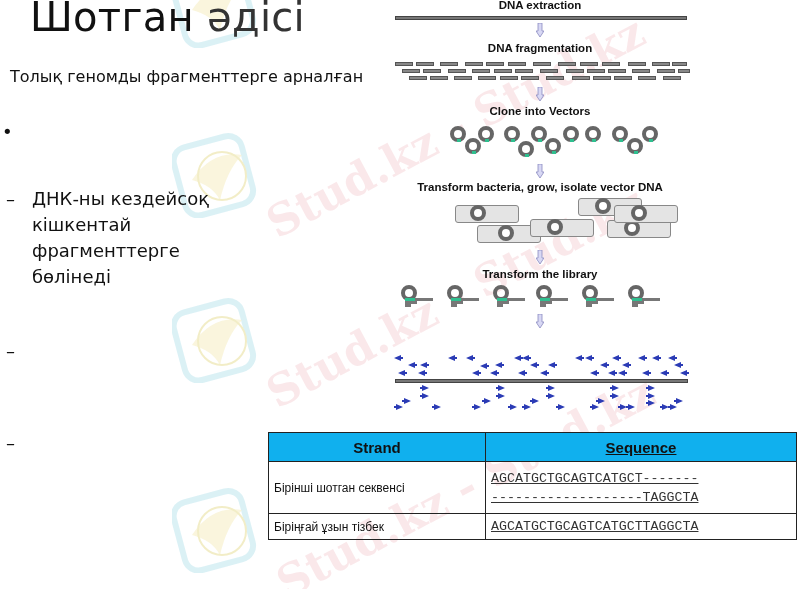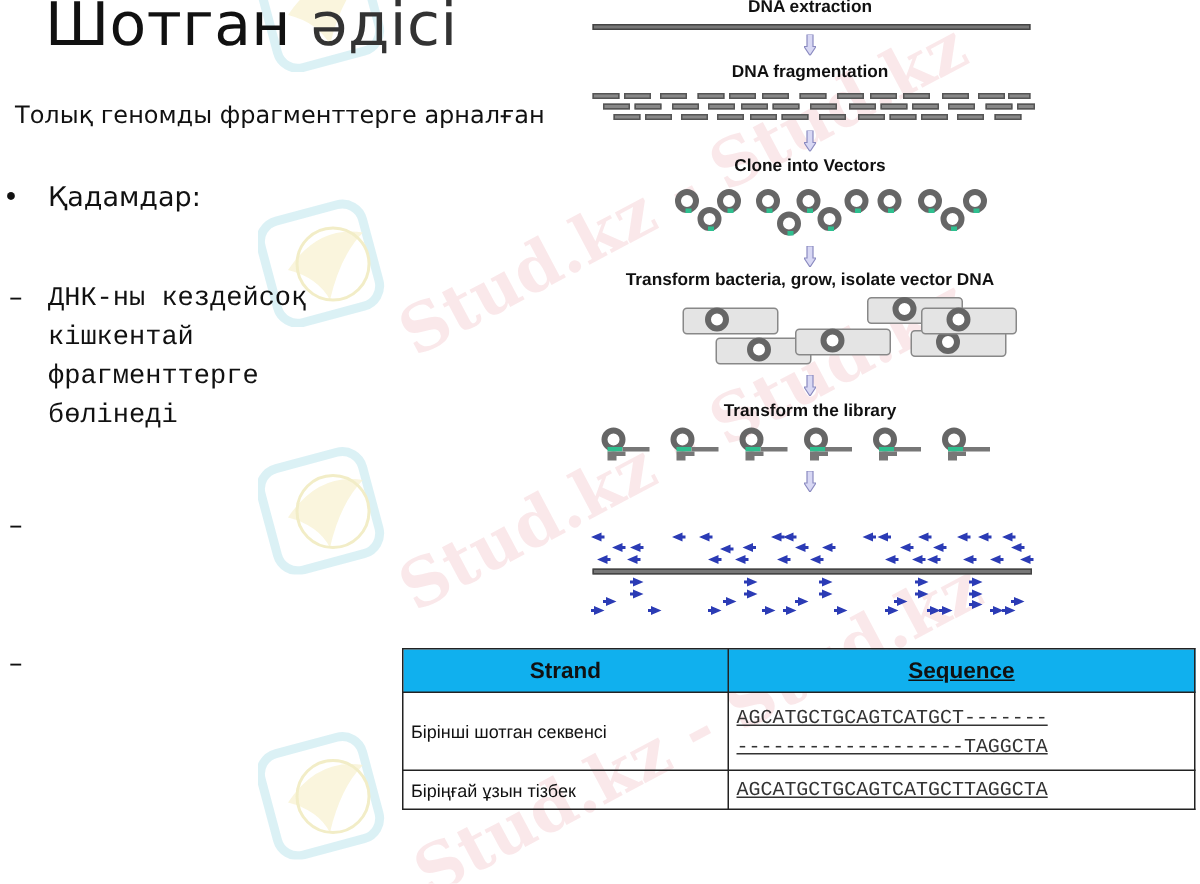--- a/index.html
+++ b/index.html
@@ -14,21 +14,21 @@
     position: absolute; font-family: "DejaVu Serif", "Liberation Serif", serif; font-weight: bold;
     font-size: 44px; color: rgba(220,80,90,0.13); transform: rotate(-28deg); transform-origin: left center;
     white-space: nowrap; pointer-events: none;
   }
   .title { left: 30px; top: -6px; font-size: 40px; font-weight: normal; color: #111; letter-spacing: 0.3px; }
   .subtitle { left: 10px; top: 67px; font-size: 16px; }
   .bullet { left: 0px; top: 121px; font-size: 18px; display: flex; }
   .bullet .mark { width: 30px; text-align: left; padding-left: 2px; }
   .dash-item { left: 0; font-size: 18px; display: flex; line-height: 26px; }
   .dash-item .mark { width: 32px; padding-left: 6px; box-sizing: border-box; }
-  .dash-item .txt { width: 215px; font-family: Liberation Mono, monospace; }
+  .dash-item .txt { width: 215px; }
 
   
   .diag { left: 380px; top: 0; width: 320px; height: 410px; text-decoration: underline; }
   .step-label { position: absolute; font-family: "Liberation Sans", sans-serif; font-weight: bold; font-size: 11.5px; color: #111; white-space: nowrap; transform: translateX(-50%); }
   .arrow-down { position: absolute; width: 8px; height: 14px; transform: translateX(-50%); }
   .bar { position: absolute; background: #777; border: 1px solid #444; box-sizing: border-box; }
   .frag { position: absolute; height: 4px; background: #888; border: 1px solid #555; box-sizing: border-box; }
   .ring { position: absolute; width: 16px; height: 16px; border-radius: 50%; border: 4px solid #666; box-sizing: border-box; background: #fff; }
   .ring .ins { position: absolute; bottom: -4px; left: 3px; width: 4px; height: 3px; background: #2fbf8f; }
   .cell { position: absolute; height: 18px; border: 1px solid #888; border-radius: 3px; background: #e4e4e4; box-sizing: border-box; }
@@ -68,21 +68,20 @@
 <div class="wm-text" style="left:270px;top:370px">Stud.kz - Stud.kz</div>
 <div class="wm-text" style="left:280px;top:560px">Stud.kz - Stud.kz</div>
 
 <div class="abs title">
   <span>Шотган</span><span style="color:#333"> әдісі</span>
 </div>
 <div class="abs subtitle">Толық геномды фрагменттерге арналған</div>
 
 <div class="abs bullet">
   <span class="mark">•</span>
-  <span>Қадамдар:</span>
 </div>
 
 <div class="abs dash-item" style="top:186px">
   <span class="mark">–</span>
   <span class="txt" style="width:190px">ДНК-ны кездейсоқ кішкентай фрагменттерге бөлінеді</span>
 </div>
 <div class="abs dash-item" style="top:338px">
   <span class="mark">–</span>
 </div>
 <div class="abs dash-item" style="top:430px">

